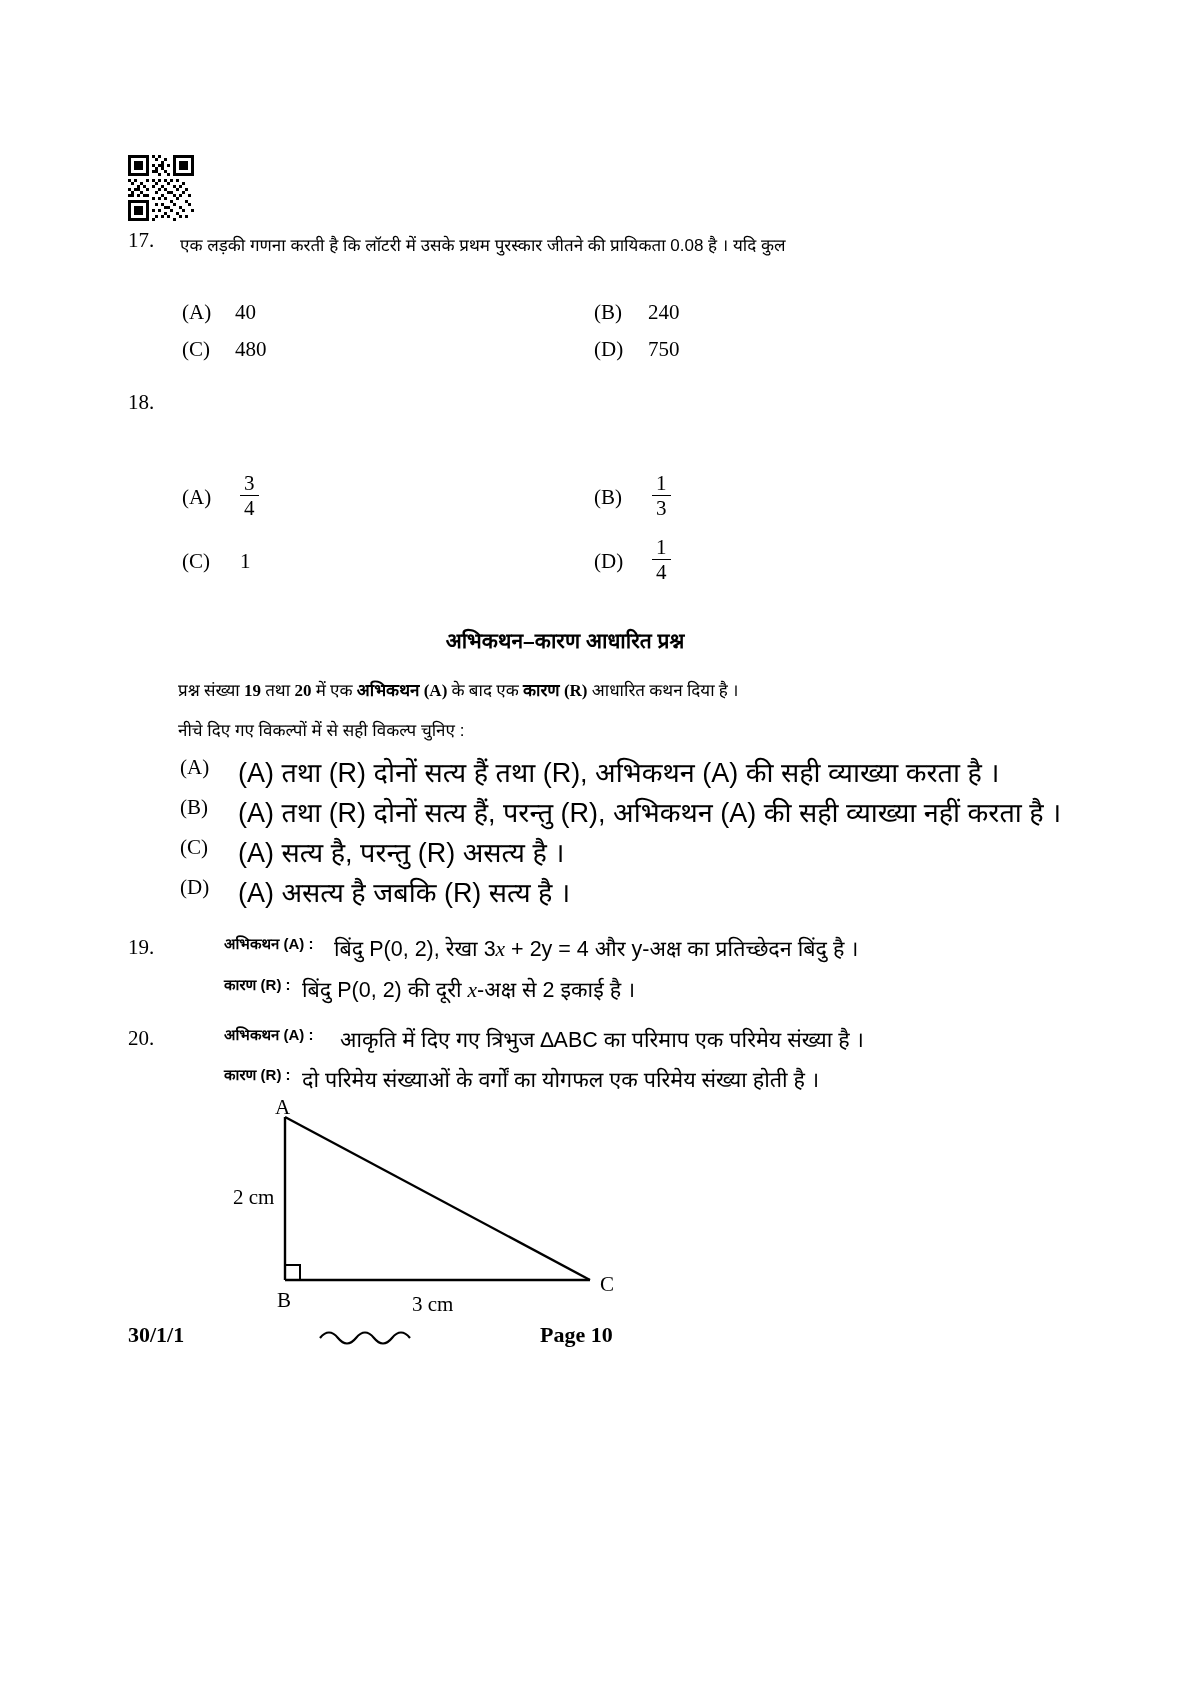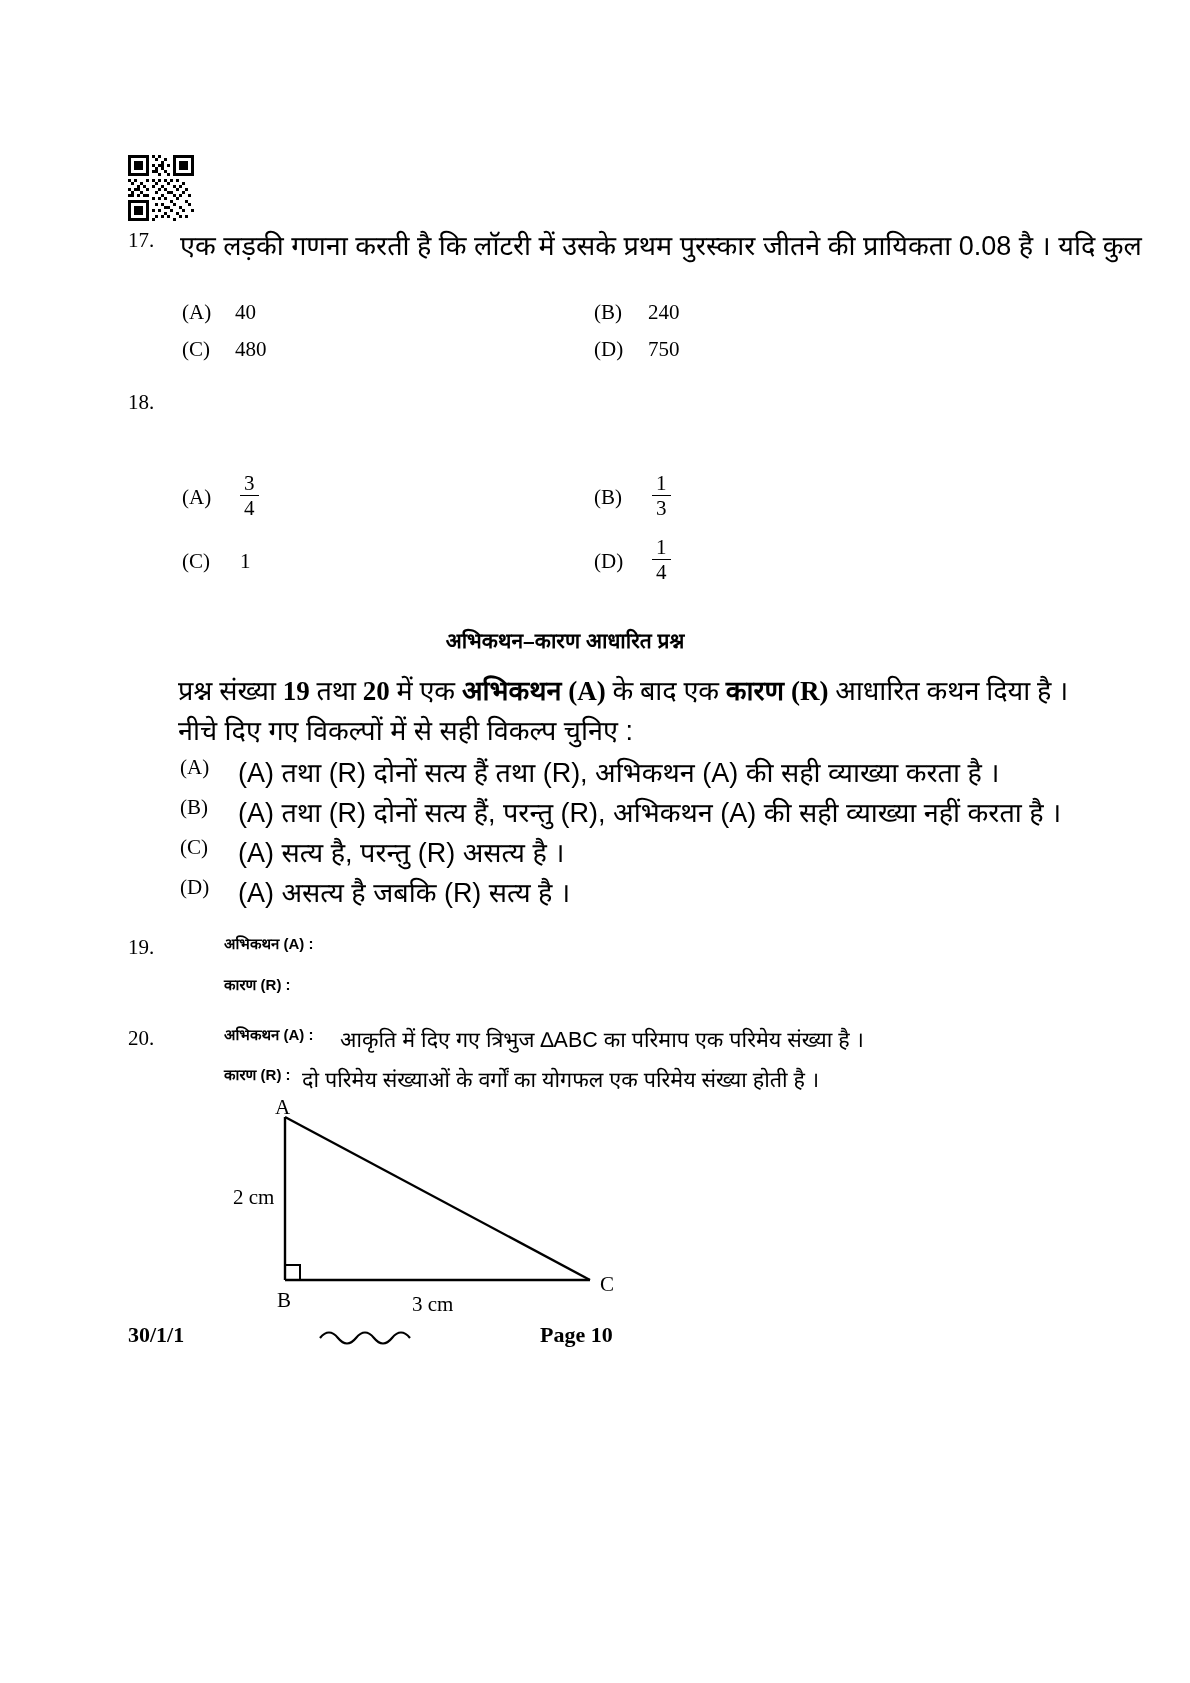--- a/index.html
+++ b/index.html
@@ -35,21 +35,21 @@
 
   
   .qnum {
     position: absolute;
     font-size: 21px;
     font-family: "Liberation Serif", serif;
     white-space: nowrap;
   }
   .qtext {
     position: absolute;
-    font-size: 27px;
+    font-size: 17px;
     line-height: 40px;
     font-family: "Liberation Sans", sans-serif;
     white-space: nowrap;
   }
   .devanagari {
     font-family: Liberation Serif, serif;
   }
   .serif { font-family: "Liberation Serif", serif; }
   .bold { font-weight: bold; }
   .ital { font-style: italic; }
@@ -318,22 +318,28 @@
   <div class="instr-text" style="left:238px; top:793px;">(A) तथा (R) दोनों सत्य हैं, परन्तु (R), अभिकथन (A) की सही व्याख्या नहीं करता है ।</div>
 
   <div class="instr-label" style="left:180px; top:835px;">(C)</div>
   <div class="instr-text" style="left:238px; top:833px;">(A) सत्य है, परन्तु (R) असत्य है ।</div>
 
   <div class="instr-label" style="left:180px; top:875px;">(D)</div>
   <div class="instr-text" style="left:238px; top:873px;">(A) असत्य है जबकि (R) सत्य है ।</div>
 
   <div class="qnum" style="left:128px; top:935px;">19.</div>
   <div class="ar-tag" style="left:180px; top:933px;">अभिकथन (A) :</div>
+  <div class="ar-body" style="left:334px; top:933px;">
+    <span>बिंदु P(0, 2), रेखा 3</span><span class="serif ital">x</span><span> + 2y = 4 और y-अक्ष का प्रतिच्छेदन बिंदु है  ।</span>
+  </div>
 
   <div class="ar-tag" style="left:180px; top:974px;">कारण (R) :</div>
+  <div class="ar-body" style="left:302px; top:974px;">
+    <span>बिंदु P(0, 2) की दूरी </span><span class="serif ital">x</span><span>-अक्ष से 2 इकाई है ।</span>
+  </div>
 
   <div class="qnum" style="left:128px; top:1026px;">20.</div>
   <div class="ar-tag" style="left:180px; top:1024px;">अभिकथन (A) :</div>
   <div class="ar-body" style="left:340px; top:1024px;">आकृति में दिए गए त्रिभुज ∆ABC का परिमाप एक परिमेय संख्या है ।</div>
 
   <div class="ar-tag" style="left:180px; top:1064px;">कारण (R) :</div>
   <div class="ar-body" style="left:302px; top:1064px;">दो परिमेय संख्याओं के वर्गों का योगफल एक परिमेय संख्या होती है ।</div>
 
   <div class="figure">
     <svg width="450" height="230" viewBox="0 0 450 230">

